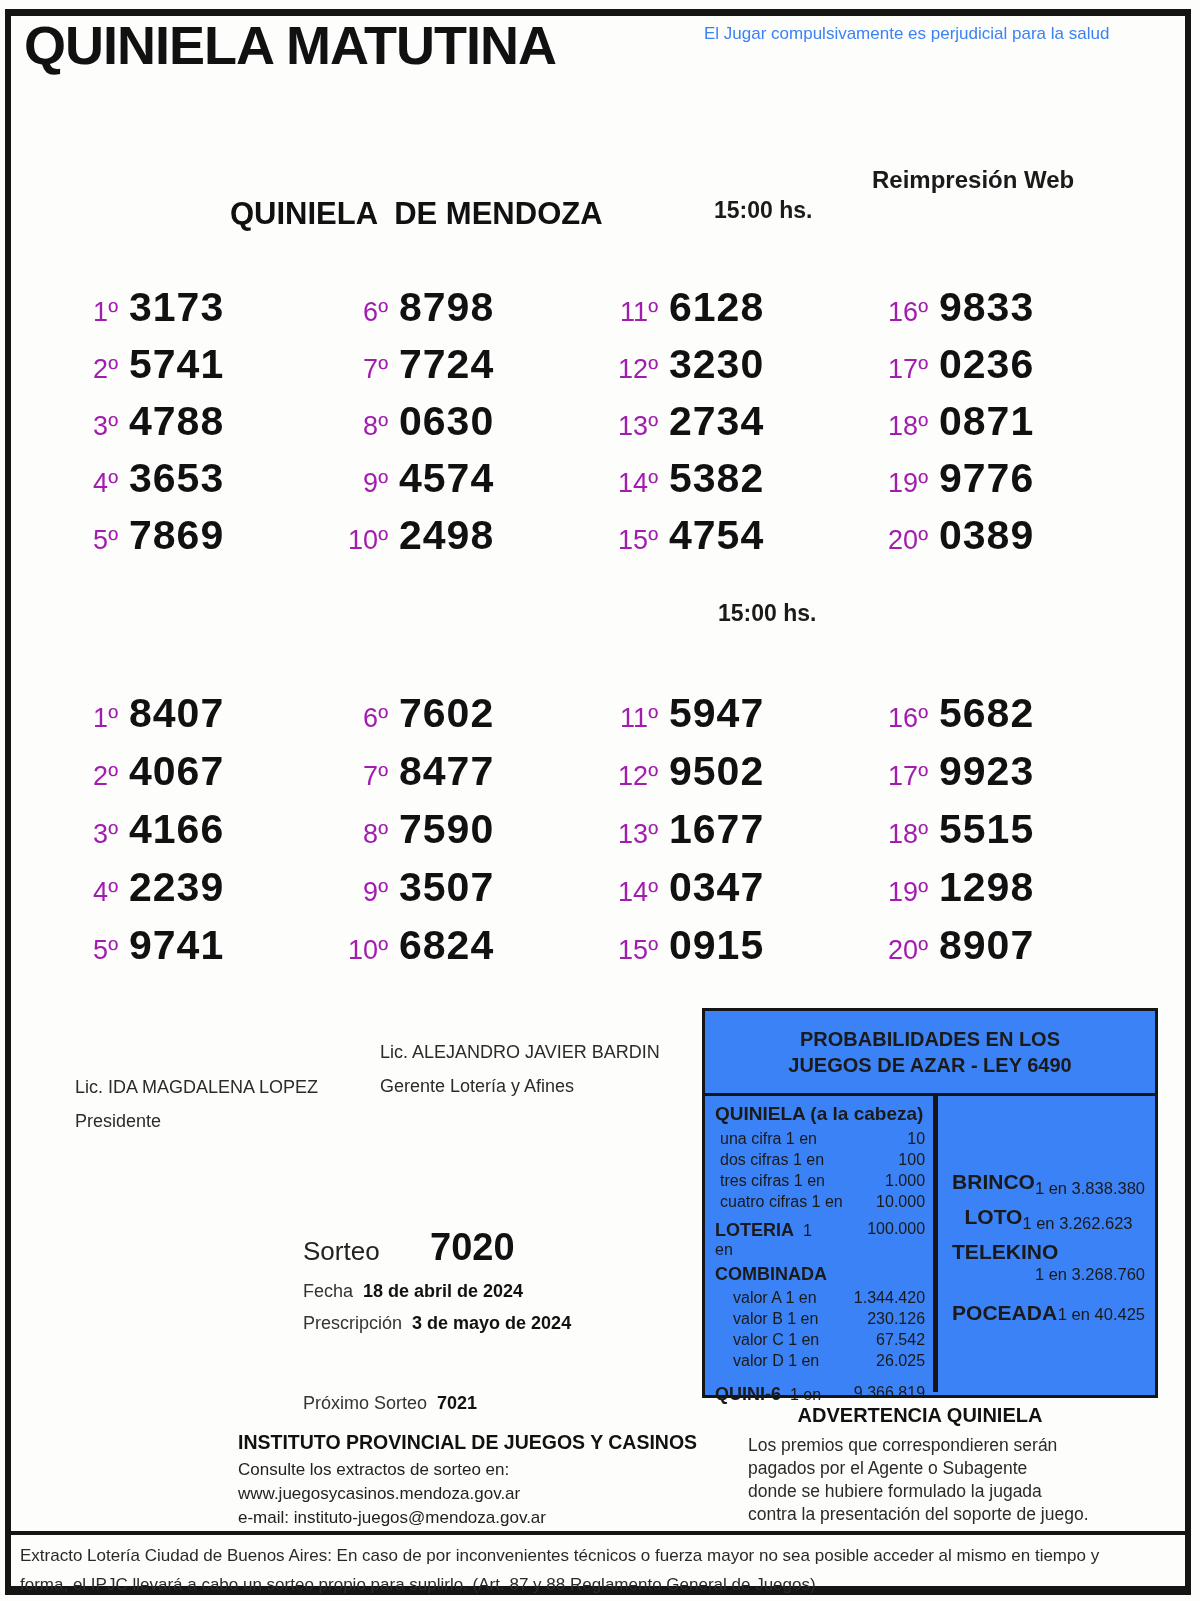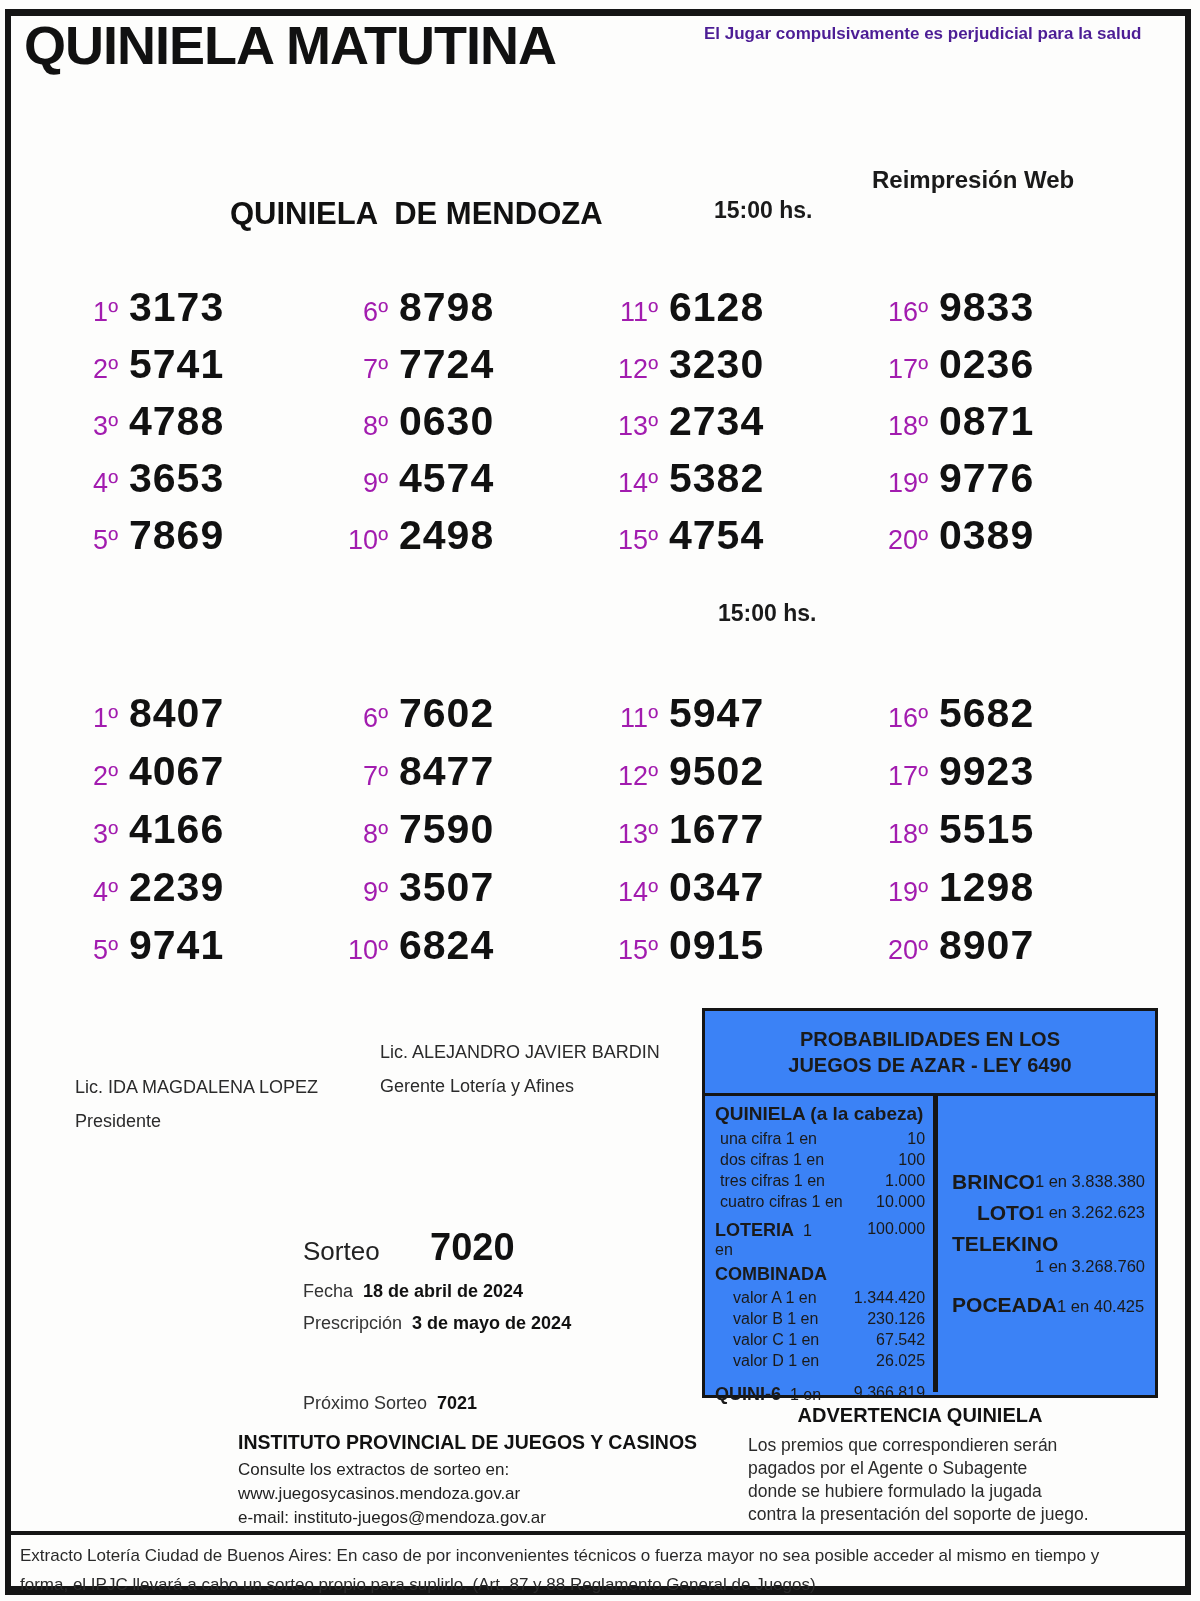--- a/index.html
+++ b/index.html
@@ -9,21 +9,21 @@
     font-family:"Liberation Sans", sans-serif; color:#1a1a1a;
   }
   .frame {
     position:absolute; left:5px; top:9px; width:1186px; height:1586px;
     box-sizing:border-box; border-style:solid; border-color:#151515;
     border-width:7px 6px 9px 6px;
   }
   .sep-line { position:absolute; left:11px; top:1531px; width:1178px; height:4px; background:#151515; }
 
   .main-title { position:absolute; left:24px; top:14px; font-size:54px; font-weight:bold; letter-spacing:-1px; white-space:pre; color:#111; }
-  .health    { position:absolute; left:704px; top:24px; font-size:17px; font-weight:bold; color:#4c1d95; }
+  .health    { position:absolute; left:704px; top:24px; font-size:17px; font-weight:normal; color:#3b82f6; }
   .reprint   { position:absolute; left:872px; top:166px; font-size:24px; font-weight:bold; }
 
   .sec-title { position:absolute; font-size:31px; font-weight:bold; white-space:pre; color:#111; }
   .sec-title.mendoza { left:230px; top:196px; }
   .sec-title.bsas    { left:240px; top:605px; }
   .sec-time  { position:absolute; font-size:23px; font-weight:bold; }
   .sec-time.mendoza  { left:714px; top:197px; }
   .sec-time.bsas     { left:718px; top:600px; }
 
   .results-grid {
@@ -69,24 +69,24 @@
   .prob-row { display:flex; justify-content:space-between; font-size:16px; line-height:21px; padding-left:5px; }
   .mix-row  { display:flex; justify-content:space-between; font-size:16px; }
   .mix-row .lbl b { font-size:18px; }
   .mix-row.loteria { margin-top:8px;gap:40px; }
   .comb-header { font-size:18px; font-weight:bold; margin-top:5px; margin-bottom:2px; }
   .comb-rows .prob-row { padding-left:18px; line-height:21px; }
   .mix-row.quini { margin-top:13px; }
 
   .game { margin-bottom:7px; font-size:16.5px; }
   .game .game-name { font-size:21px; font-weight:bold; }
-  .game.layout-right { display:flex; justify-content:flex-end; align-items:flex-start; }
-  .game.layout-right .game-value { margin-top:2px; white-space:nowrap; }
+  .game.layout-right { display:flex; justify-content:center; align-items:flex-start; }
+  .game.layout-right .game-value { margin-top:9px; white-space:nowrap; }
   .game.layout-below .game-value { display:block; text-align:right; margin-top:1px; }
-  .game.layout-inline { margin-top:17px; display:flex; align-items:baseline; gap:0; }
+  .game.layout-inline { margin-top:17px; display:flex; align-items:baseline; gap:0;justify-content:space-between; }
 
   .advertencia { position:absolute; left:690px; top:1404px; width:460px; }
   .advertencia .adv-title { text-align:center; font-size:20px; font-weight:bold; color:#111; }
   .advertencia .adv-lines { margin-top:7px; padding-left:58px; font-size:17.5px; line-height:23px; color:#2a2a2a; }
 
   .instituto { position:absolute; left:230px; top:1430px; color:#222; }
   .instituto .inst-name { font-size:19.5px; font-weight:bold; color:#111; margin-bottom:4px; }
   .instituto div { font-size:17px; line-height:24px;margin-left:8px; }
 
   .footer-disc { position:absolute; left:20px; top:1541px; width:1160px; font-size:17px; line-height:29px; color:#2a2a2a; }

